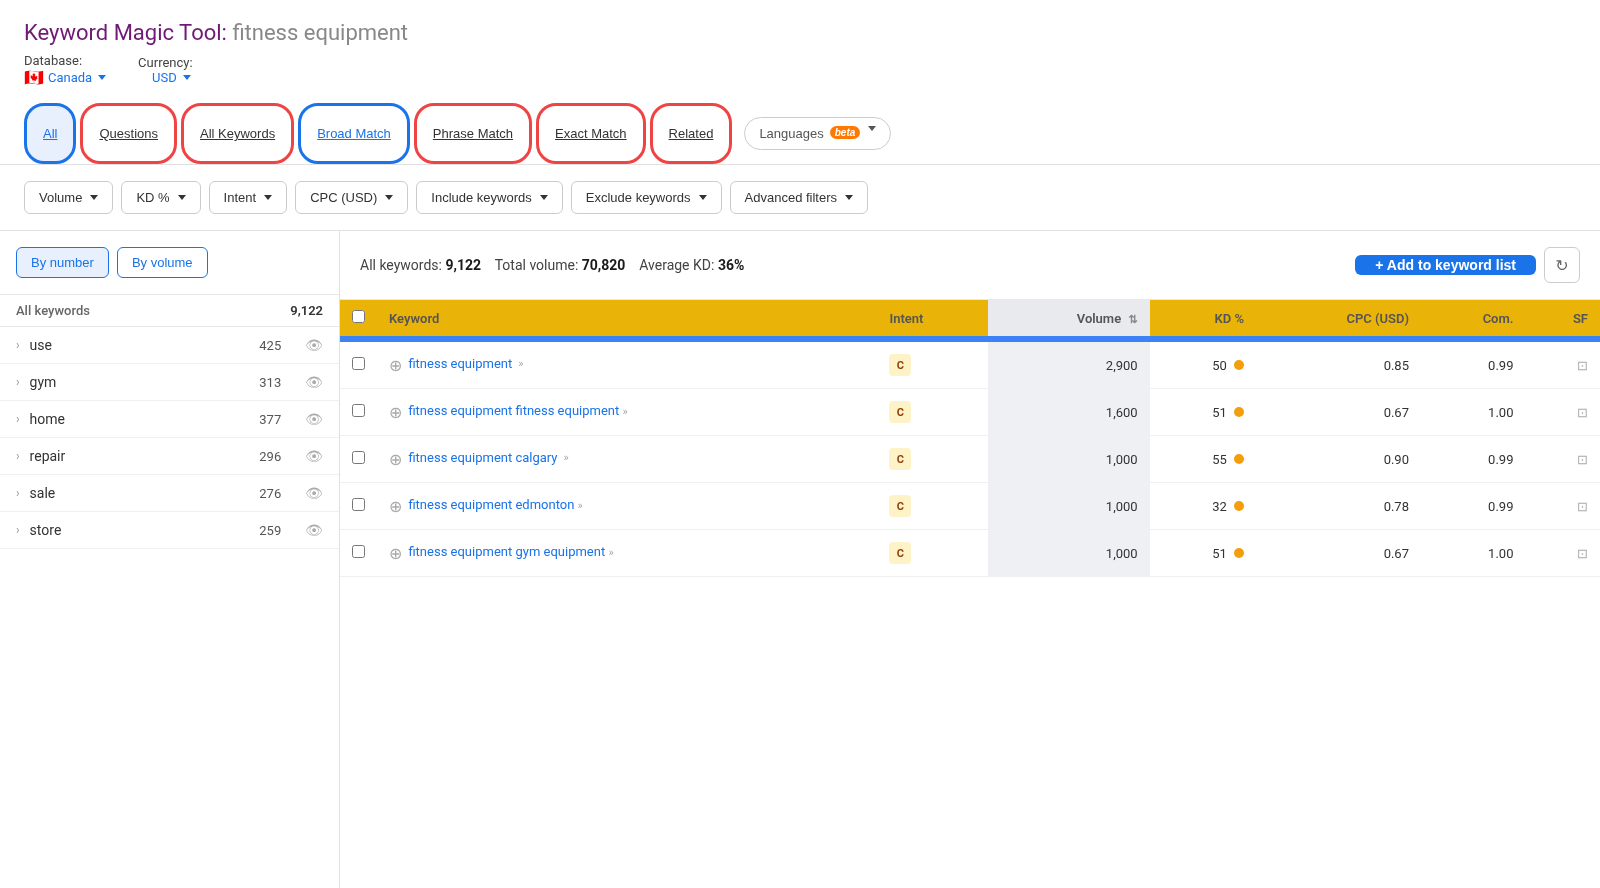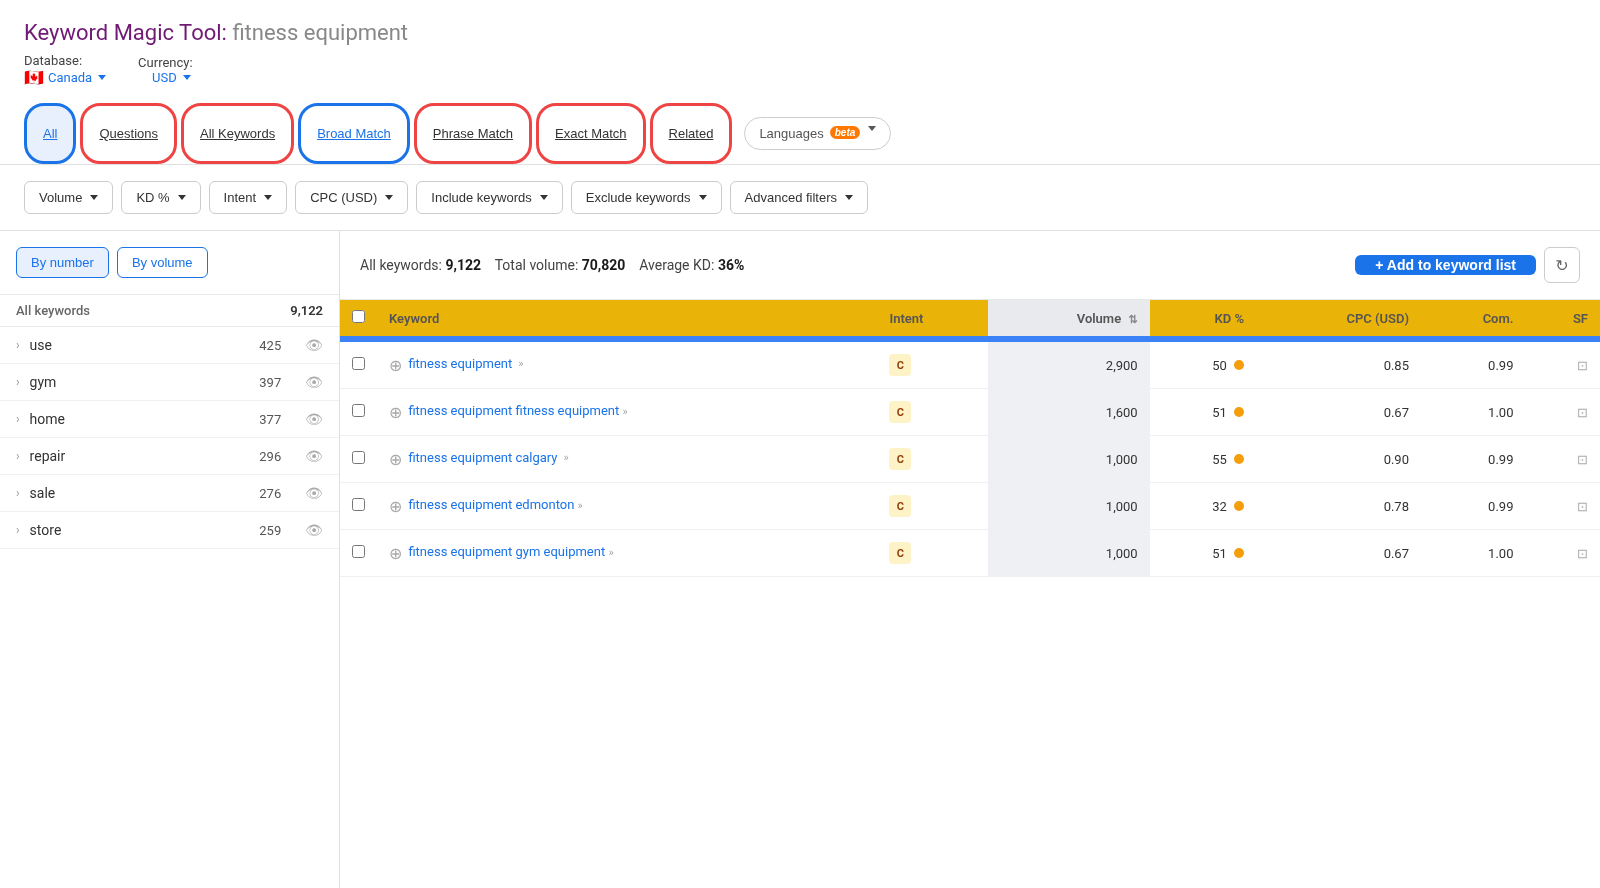--- a/index.html
+++ b/index.html
@@ -420,21 +420,21 @@
         <span class="sidebar-item-count">425</span>
         <span class="eye-icon">👁</span>
       </div>
     </div>
     <div class="sidebar-item">
       <div class="sidebar-item-left">
         <span class="expand-arrow">›</span>
         <span class="sidebar-item-name">gym</span>
       </div>
       <div class="sidebar-item-right">
-        <span class="sidebar-item-count">397</span>
+        <span class="sidebar-item-count">313</span>
         <span class="eye-icon">👁</span>
       </div>
     </div>
     <div class="sidebar-item">
       <div class="sidebar-item-left">
         <span class="expand-arrow">›</span>
         <span class="sidebar-item-name">home</span>
       </div>
       <div class="sidebar-item-right">
         <span class="sidebar-item-count">377</span>

